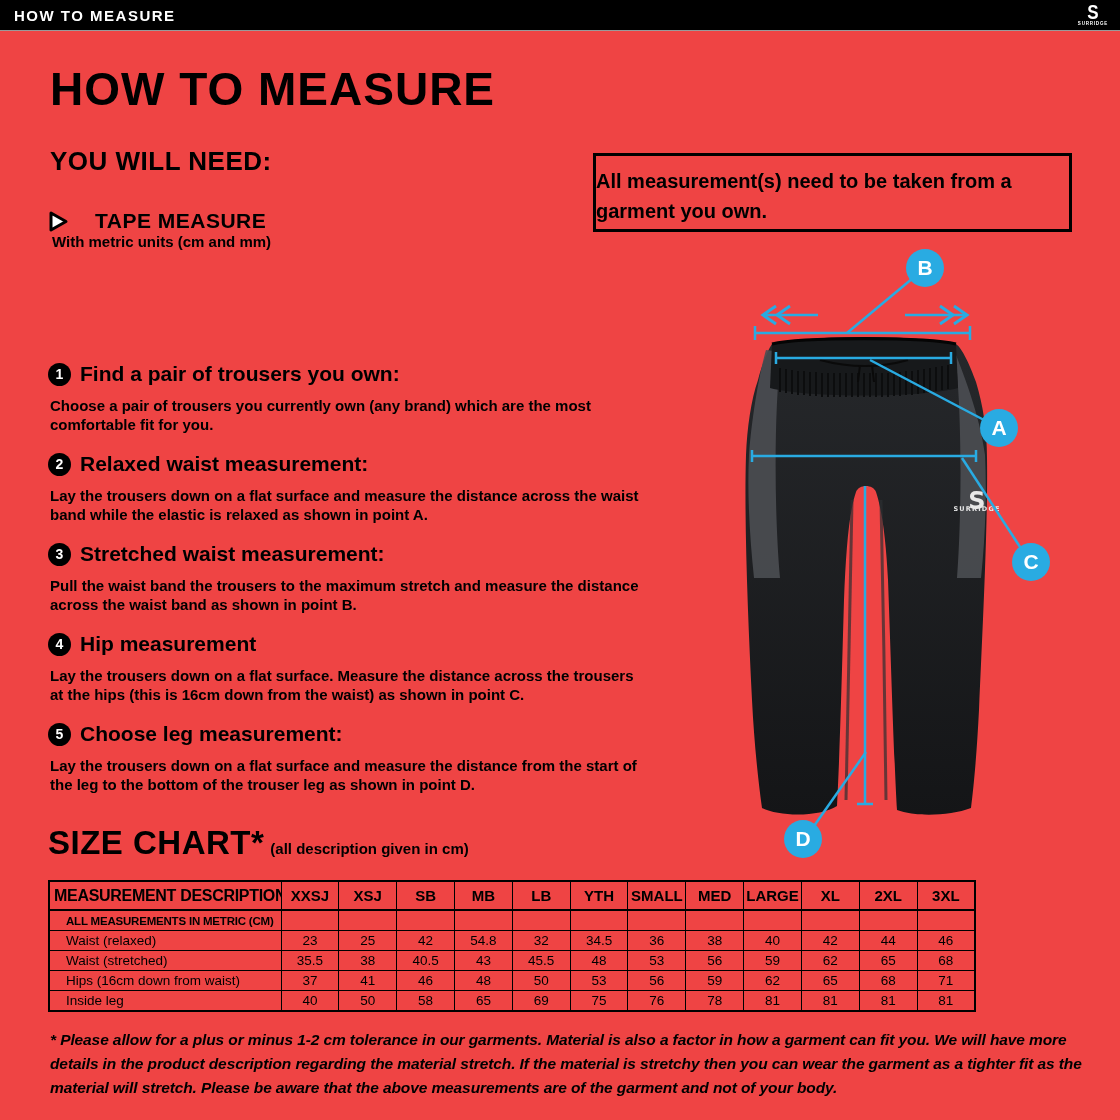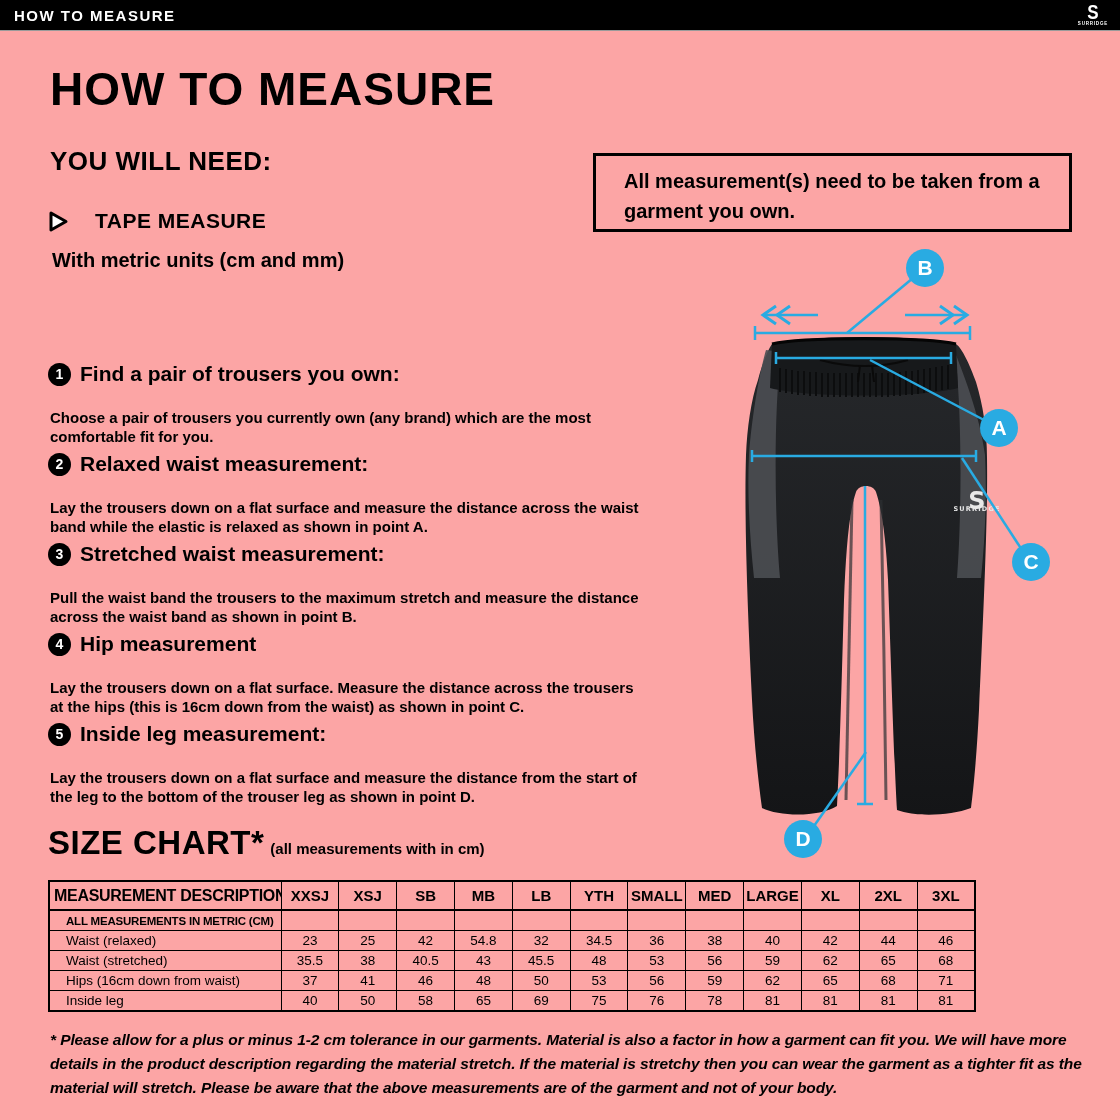--- a/index.html
+++ b/index.html
@@ -1,46 +1,46 @@
 <!DOCTYPE html>
 <html><head>
 <meta charset="utf-8">
 <style>
   html,body{margin:0;padding:0;background:#fff;}
-  .page{position:relative;width:1120px;height:1120px;background:#fca5a5;
+  .page{position:relative;width:1120px;height:1120px;background:#ef4444;
         font-family:"Liberation Sans",sans-serif;color:#000;overflow:hidden;}
 
   
   .topbar{position:absolute;left:0;top:0;width:1120px;height:30px;background:#000;
           border-bottom:1px solid #9a9a9a;display:flex;align-items:center;}
   .topbar-title{color:#fff;font-size:15px;font-weight:bold;letter-spacing:1.5px;margin-left:14px;flex:1;}
   .topbar-logo{margin-right:12px;display:flex;flex-direction:column;align-items:center;line-height:1;}
   .topbar-logo .s-mark{color:#fff;font-weight:bold;font-size:17px;transform:scaleY(1.2);}
   .topbar-logo .s-word{color:#fff;font-size:4.5px;font-weight:bold;letter-spacing:.8px;margin-top:1px;}
 
   
   .h1{position:absolute;left:50px;top:62px;font-size:46px;font-weight:bold;letter-spacing:1px;}
   .need-head{position:absolute;left:50px;top:146px;font-size:26px;font-weight:bold;letter-spacing:.5px;}
 
   .need-item{position:absolute;left:48px;width:600px;}
   .need-item .row{display:flex;align-items:center;gap:26px;}
   .need-title{font-size:21px;font-weight:bold;letter-spacing:.5px;}
-  .need-desc{font-size:20px;font-weight:bold;margin-top:16px;margin-left:4px;}
+  .need-desc{font-size:15px;font-weight:bold;margin-top:0;margin-left:4px;}
 
   
   .step{position:absolute;left:48px;width:600px;}
   .step .row{display:flex;align-items:center;gap:9px;}
   .badge{width:23px;height:23px;border-radius:50%;background:#000;color:#fff;
          display:flex;align-items:center;justify-content:center;font-size:14px;font-weight:bold;flex:0 0 23px;}
   .step-title{font-size:21px;font-weight:bold;}
-  .step-desc{font-size:15px;font-weight:bold;line-height:1.27;margin-top:22px;margin-left:2px;}
+  .step-desc{font-size:15px;font-weight:bold;line-height:1.27;margin-top:10px;margin-left:2px;}
 
   
   .callout{position:absolute;left:593px;top:153px;width:479px;height:79px;box-sizing:border-box;
-           border:3px solid #000;padding:10px 28px;font-size:20px;font-weight:bold;line-height:1.5;}
+           border:3px solid #000;padding:10px 0;font-size:20px;font-weight:bold;line-height:1.5;}
 
   
   .diagram{position:absolute;left:700px;top:240px;width:420px;height:620px;}
 
   
   .chart-head{position:absolute;left:48px;top:824px;display:flex;align-items:baseline;gap:6px;}
   .chart-title{font-size:33px;font-weight:bold;letter-spacing:.5px;}
   .chart-sub{font-size:15px;font-weight:bold;}
   table.size{position:absolute;left:48px;top:880px;width:928px;border-collapse:collapse;
              border:2px solid #000;table-layout:fixed;}
@@ -113,21 +113,21 @@
     <div class="row">
       <span class="badge">4</span>
       <span class="step-title">Hip measurement</span>
     </div>
     <div class="step-desc">Lay the trousers down on a flat surface. Measure the distance across the trousers at the hips (this is 16cm down from the waist) as shown in point C.</div>
   </div>
 
   <div class="step" style="top:722px">
     <div class="row">
       <span class="badge">5</span>
-      <span class="step-title">Inside leg measurement:</span>
+      <span class="step-title">Choose leg measurement:</span>
     </div>
     <div class="step-desc">Lay the trousers down on a flat surface and measure the distance from the start of the leg to the bottom of the trouser leg as shown in point D.</div>
   </div>
 
   <div class="callout">All measurement(s) need to be taken from a garment you own.</div>
 
   <svg class="diagram" viewBox="0 0 420 620">
     <defs>
       <linearGradient id="pantsGrad" x1="0" y1="0" x2="0" y2="1">
         <stop offset="0" stop-color="#26282b"></stop>
@@ -212,21 +212,21 @@
       </g>
       <g>
         <circle cx="103" cy="599" r="19" fill="#29ABE2"></circle>
         <text x="103" y="606">D</text>
       </g>
     </g>
   </svg>
 
   <div class="chart-head">
     <span class="chart-title">SIZE CHART*</span>
-    <span class="chart-sub">(all measurements with in cm)</span>
+    <span class="chart-sub">(all description given in cm)</span>
   </div>
 
   <table class="size">
     <colgroup>
         <col class="c-desc">
         <col>
         <col>
         <col>
         <col>
         <col>

